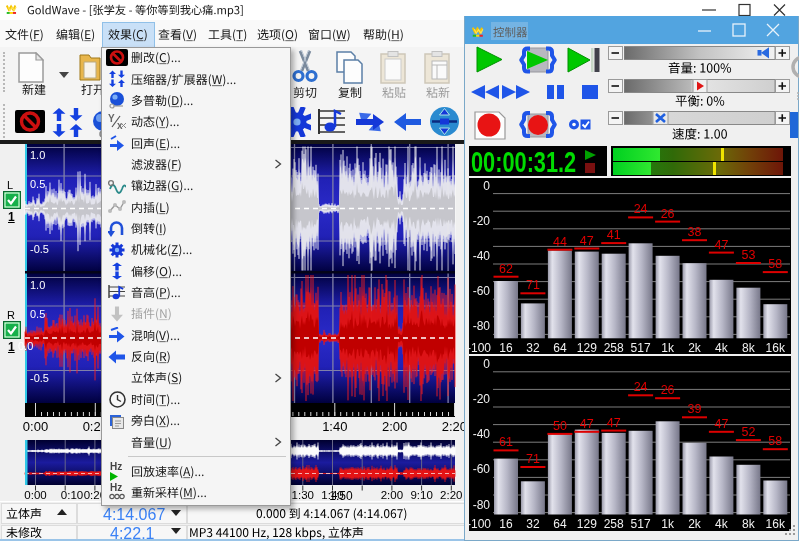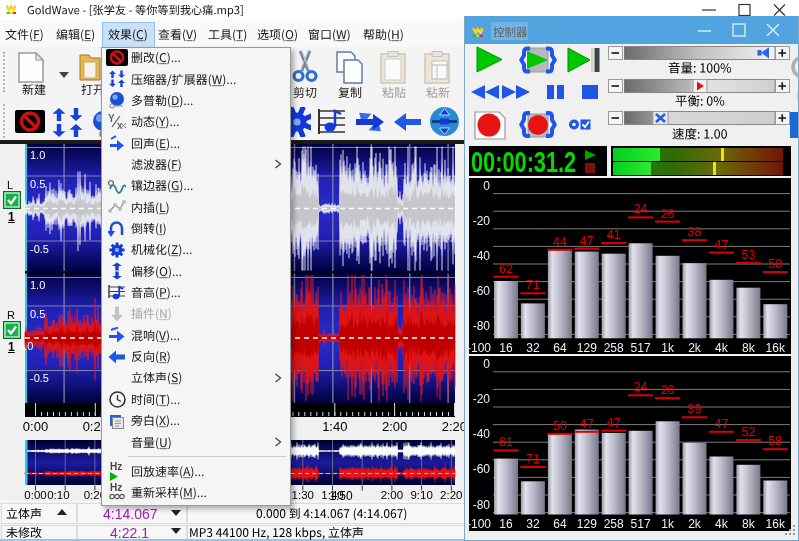--- a/index.html
+++ b/index.html
@@ -1,18 +1,18 @@
 <!DOCTYPE html>
 <html><head><meta charset="utf-8"><style>
 html,body{margin:0;padding:0;}
 body{width:799px;height:541px;position:relative;overflow:hidden;background:#ffffff;
  font-family:"Liberation Sans",sans-serif;}
 .abs{position:absolute;}
 svg{display:block}
-.lab{position:absolute;font-size:14px;color:#a21caf;white-space:nowrap;}
+.lab{position:absolute;font-size:16px;color:#3b82f6;white-space:nowrap;}
 </style></head><body>
 <div class="abs" style="left:0;top:0;width:799px;height:20px;background:#ffffff;"></div>
 <svg class="abs" style="left:6.0px;top:4.0px" width="13" height="11" viewBox="0 0 18 15">
     <path d="M1 2 L4 8 L7 3 L10 8 L13 2" fill="none" stroke="#f4c400" stroke-width="2.6"></path>
     <path d="M3 4 L5.5 9 L8.5 4.5 L11.5 9 L14 4" fill="none" stroke="#ffe14d" stroke-width="1.6"></path>
     <rect x="1" y="11" width="4.3" height="2.6" fill="#22bb22"></rect>
     <rect x="5.3" y="11" width="4.3" height="2.6" fill="#ffd800"></rect>
     <rect x="9.6" y="11" width="4.3" height="2.6" fill="#ee2222"></rect>
   </svg>
 <svg style="position:absolute;left:27.0px;top:3.3px;overflow:visible;" width="217" height="15" fill="#1a1a1a">
@@ -325,21 +325,21 @@
     <path d="M35.5 440 V485 M65.2 440 V485 M94.9 440 V485 M124.6 440 V485 M154.3 440 V485 M184.0 440 V485 M213.7 440 V485 M243.4 440 V485 M273.1 440 V485 M302.8 440 V485 M332.5 440 V485 M362.2 440 V485 M391.9 440 V485 M421.6 440 V485 M451.3 440 V485" stroke="#666688" stroke-width="1"></path>
     <path d="M25 450.2 V451.8 M26 450.2 V451.8 M27 450.3 V451.7 M28 450.3 V451.7 M29 450.3 V451.7 M30 450.4 V451.6 M31 450.2 V451.8 M32 450.0 V452.0 M33 450.1 V451.9 M34 450.3 V451.7 M35 450.0 V452.0 M36 450.3 V451.7 M37 450.2 V451.8 M38 449.5 V452.5 M39 450.0 V452.0 M40 450.3 V451.7 M41 450.3 V451.7 M42 449.6 V452.4 M43 450.0 V452.0 M44 450.4 V451.6 M45 449.5 V452.5 M46 449.3 V452.7 M47 449.2 V452.8 M48 449.6 V452.4 M49 449.5 V452.5 M50 448.7 V453.3 M51 448.9 V453.1 M52 448.6 V453.4 M53 449.4 V452.6 M54 448.6 V453.4 M55 449.2 V452.8 M56 449.1 V452.9 M57 448.9 V453.1 M58 449.3 V452.7 M59 448.5 V453.5 M60 449.3 V452.7 M61 448.9 V453.1 M62 449.1 V452.9 M63 449.2 V452.8 M64 449.2 V452.8 M65 449.4 V452.6 M66 448.8 V453.2 M67 448.6 V453.4 M68 448.6 V453.4 M69 449.5 V452.5 M70 449.6 V452.4 M71 448.6 V453.4 M72 448.2 V453.8 M73 448.4 V453.6 M74 449.0 V453.0 M75 448.8 V453.2 M76 448.4 V453.6 M77 448.2 V453.8 M78 448.9 V453.1 M79 448.7 V453.3 M80 448.6 V453.4 M81 449.4 V452.6 M82 449.0 V453.0 M83 448.8 V453.2 M84 449.0 V453.0 M85 449.0 V453.0 M86 449.2 V452.8 M87 449.0 V453.0 M88 448.2 V453.8 M89 446.5 V455.5 M90 449.1 V452.9 M91 449.1 V452.9 M92 449.3 V452.7 M93 448.8 V453.2 M94 448.8 V453.2 M95 449.2 V452.8 M96 449.2 V452.8 M97 449.1 V452.9 M98 448.7 V453.3 M99 448.2 V453.8 M100 449.4 V452.6 M101 448.6 V453.4 M102 449.1 V452.9 M103 449.6 V452.4 M104 447.8 V454.2 M105 448.9 V453.1 M106 449.4 V452.6 M107 449.1 V452.9 M108 449.0 V453.0 M109 449.4 V452.6 M110 448.9 V453.1 M111 449.1 V452.9 M112 449.7 V452.3 M113 448.7 V453.3 M114 449.7 V452.3 M115 449.5 V452.5 M116 449.5 V452.5 M117 449.1 V452.9 M118 449.3 V452.7 M119 449.2 V452.8 M120 449.6 V452.4 M121 449.2 V452.8 M122 449.4 V452.6 M123 448.8 V453.2 M124 448.7 V453.3 M125 448.8 V453.2 M126 446.8 V455.2 M127 448.0 V454.0 M128 447.5 V454.5 M129 447.5 V454.5 M130 448.1 V453.9 M131 448.4 V453.6 M132 446.9 V455.1 M133 447.1 V454.9 M134 447.5 V454.5 M135 448.4 V453.6 M136 448.2 V453.8 M137 444.2 V457.8 M138 447.9 V454.1 M139 448.2 V453.8 M140 447.2 V454.8 M141 447.8 V454.2 M142 447.5 V454.5 M143 448.1 V453.9 M144 447.9 V454.1 M145 447.3 V454.7 M146 448.0 V454.0 M147 447.4 V454.6 M148 447.7 V454.3 M149 446.8 V455.2 M150 448.2 V453.8 M151 444.5 V457.5 M152 447.9 V454.1 M153 446.0 V456.0 M154 446.7 V455.3 M155 448.1 V453.9 M156 448.0 V454.0 M157 447.1 V454.9 M158 448.5 V453.5 M159 446.9 V455.1 M160 448.0 V454.0 M161 447.3 V454.7 M162 447.4 V454.6 M163 445.8 V456.2 M164 447.9 V454.1 M165 446.0 V456.0 M166 446.3 V455.7 M167 445.6 V456.4 M168 445.7 V456.3 M169 446.4 V455.6 M170 447.5 V454.5 M171 445.7 V456.3 M172 447.0 V455.0 M173 446.5 V455.5 M174 445.8 V456.2 M175 446.9 V455.1 M176 445.6 V456.4 M177 446.4 V455.6 M178 446.7 V455.3 M179 447.9 V454.1 M180 445.9 V456.1 M181 447.3 V454.7 M182 443.4 V458.6 M183 447.9 V454.1 M184 447.9 V454.1 M185 446.9 V455.1 M186 447.6 V454.4 M187 446.6 V455.4 M188 447.1 V454.9 M189 444.5 V457.5 M190 446.9 V455.1 M191 446.8 V455.2 M192 445.8 V456.2 M193 446.4 V455.6 M194 446.1 V455.9 M195 447.1 V454.9 M196 446.6 V455.4 M197 446.6 V455.4 M198 446.4 V455.6 M199 446.9 V455.1 M200 446.9 V455.1 M201 448.5 V453.5 M202 449.0 V453.0 M203 449.2 V452.8 M204 448.9 V453.1 M205 448.5 V453.5 M206 448.1 V453.9 M207 449.1 V452.9 M208 448.9 V453.1 M209 448.3 V453.7 M210 448.7 V453.3 M211 448.5 V453.5 M212 447.9 V454.1 M213 448.9 V453.1 M214 448.1 V453.9 M215 446.3 V455.7 M216 449.0 V453.0 M217 448.2 V453.8 M218 447.7 V454.3 M219 448.1 V453.9 M220 448.3 V453.7 M221 448.9 V453.1 M222 447.2 V454.8 M223 447.2 V454.8 M224 445.4 V456.6 M225 447.6 V454.4 M226 446.6 V455.4 M227 442.5 V459.5 M228 447.4 V454.6 M229 445.3 V456.7 M230 446.1 V455.9 M231 446.2 V455.8 M232 445.3 V456.7 M233 446.2 V455.8 M234 447.8 V454.2 M235 447.7 V454.3 M236 446.1 V455.9 M237 445.6 V456.4 M238 446.5 V455.5 M239 445.8 V456.2 M240 447.5 V454.5 M241 445.7 V456.3 M242 447.5 V454.5 M243 446.8 V455.2 M244 445.8 V456.2 M245 447.8 V454.2 M246 446.1 V455.9 M247 446.2 V455.8 M248 445.2 V456.8 M249 446.1 V455.9 M250 446.2 V455.8 M251 443.0 V459.0 M252 443.0 V459.0 M253 445.7 V456.3 M254 447.6 V454.4 M255 445.8 V456.2 M256 445.7 V456.3 M257 446.7 V455.3 M258 447.3 V454.7 M259 446.9 V455.1 M260 447.3 V454.7 M261 446.3 V455.7 M262 446.1 V455.9 M263 446.2 V455.8 M264 447.7 V454.3 M265 445.4 V456.6 M266 447.6 V454.4 M267 446.4 V455.6 M268 446.9 V455.1 M269 446.5 V455.5 M270 447.0 V455.0 M271 446.1 V455.9 M272 443.3 V458.7 M273 447.7 V454.3 M274 446.4 V455.6 M275 447.0 V455.0 M276 446.6 V455.4 M277 446.2 V455.8 M278 447.2 V454.8 M279 447.4 V454.6 M280 446.0 V456.0 M281 445.7 V456.3 M282 445.8 V456.2 M283 446.2 V455.8 M284 447.7 V454.3 M285 447.1 V454.9 M286 444.9 V457.1 M287 447.6 V454.4 M288 445.9 V456.1 M289 446.3 V455.7 M290 446.2 V455.8 M291 443.8 V458.2 M292 447.9 V454.1 M293 447.0 V455.0 M294 445.6 V456.4 M295 446.3 V455.7 M296 446.6 V455.4 M297 442.5 V459.5 M298 447.0 V455.0 M299 444.4 V457.6 M300 447.2 V454.8 M301 445.0 V457.0 M302 444.6 V457.4 M303 447.3 V454.7 M304 444.5 V457.5 M305 445.1 V456.9 M306 446.3 V455.7 M307 446.8 V455.2 M308 445.9 V456.1 M309 444.0 V458.0 M310 445.4 V456.6 M311 446.9 V455.1 M312 445.0 V457.0 M313 445.0 V457.0 M314 444.4 V457.6 M315 443.8 V458.2 M316 446.9 V455.1 M317 446.6 V455.4 M318 442.5 V459.5 M319 450.4 V451.6 M320 450.6 V451.4 M321 450.4 V451.6 M322 450.5 V451.5 M323 450.6 V451.4 M324 450.2 V451.8 M325 450.4 V451.6 M326 450.6 V451.4 M327 450.6 V451.4 M328 450.6 V451.4 M329 450.4 V451.6 M330 450.6 V451.4 M331 450.4 V451.6 M332 450.6 V451.4 M333 450.6 V451.4 M334 450.6 V451.4 M335 450.3 V451.7 M336 450.5 V451.5 M337 450.4 V451.6 M338 450.4 V451.6 M339 450.4 V451.6 M340 447.4 V454.6 M341 447.4 V454.6 M342 446.5 V455.5 M343 444.3 V457.7 M344 445.3 V456.7 M345 445.9 V456.1 M346 445.8 V456.2 M347 447.0 V455.0 M348 445.6 V456.4 M349 447.2 V454.8 M350 445.9 V456.1 M351 444.9 V457.1 M352 446.2 V455.8 M353 445.3 V456.7 M354 445.4 V456.6 M355 446.4 V455.6 M356 446.1 V455.9 M357 446.4 V455.6 M358 444.9 V457.1 M359 445.8 V456.2 M360 444.0 V458.0 M361 442.9 V459.1 M362 445.0 V457.0 M363 446.7 V455.3 M364 446.3 V455.7 M365 445.4 V456.6 M366 445.5 V456.5 M367 446.1 V455.9 M368 446.1 V455.9 M369 446.2 V455.8 M370 444.9 V457.1 M371 447.1 V454.9 M372 442.5 V459.5 M373 445.7 V456.3 M374 445.2 V456.8 M375 446.6 V455.4 M376 446.6 V455.4 M377 444.6 V457.4 M378 443.5 V458.5 M379 446.0 V456.0 M380 446.7 V455.3 M381 444.9 V457.1 M382 446.9 V455.1 M383 443.5 V458.5 M384 446.0 V456.0 M385 446.1 V455.9 M386 445.6 V456.4 M387 442.5 V459.5 M388 446.7 V455.3 M389 445.9 V456.1 M390 447.0 V455.0 M391 446.7 V455.3 M392 444.5 V457.5 M393 446.6 V455.4 M394 445.4 V456.6 M395 445.4 V456.6 M396 445.8 V456.2 M397 442.5 V459.5 M398 449.7 V452.3 M399 449.7 V452.3 M400 449.5 V452.5 M401 449.5 V452.5 M402 450.1 V451.9 M403 449.4 V452.6 M404 443.0 V459.0 M405 446.1 V455.9 M406 442.5 V459.5 M407 446.1 V455.9 M408 442.5 V459.5 M409 442.5 V459.5 M410 445.5 V456.5 M411 445.9 V456.1 M412 446.3 V455.7 M413 447.0 V455.0 M414 446.1 V455.9 M415 446.3 V455.7 M416 446.5 V455.5 M417 447.1 V454.9 M418 445.1 V456.9 M419 445.0 V457.0 M420 444.9 V457.1 M421 442.5 V459.5 M422 445.7 V456.3 M423 445.5 V456.5 M424 445.6 V456.4 M425 446.2 V455.8 M426 446.3 V455.7 M427 446.3 V455.7 M428 447.4 V454.6 M429 445.3 V456.7 M430 446.9 V455.1 M431 442.5 V459.5 M432 446.7 V455.3 M433 445.7 V456.3 M434 446.7 V455.3 M435 447.3 V454.7 M436 446.2 V455.8 M437 445.4 V456.6 M438 445.9 V456.1 M439 445.0 V457.0 M440 445.6 V456.4 M441 443.2 V458.8 M442 447.3 V454.7 M443 446.2 V455.8 M444 446.0 V456.0 M445 446.9 V455.1 M446 445.8 V456.2 M447 445.1 V456.9 M448 446.3 V455.7 M449 444.1 V457.9 M450 447.5 V454.5 M451 447.5 V454.5 M452 446.3 V455.7 M453 444.8 V457.2 M454 445.3 V456.7 M455 446.4 V455.6" stroke="#ffffff" stroke-width="1" fill="none" opacity="0.8"></path>
     <polygon points="25 450.4 26 450.4 27 450.5 28 450.5 29 450.5 30 450.5 31 450.4 32 450.3 33 450.3 34 450.5 35 450.3 36 450.5 37 450.4 38 449.9 39 450.2 40 450.5 41 450.5 42 450.0 43 450.3 44 450.5 45 449.9 46 449.7 47 449.6 48 449.9 49 449.9 50 449.3 51 449.5 52 449.2 53 449.8 54 449.2 55 449.6 56 449.5 57 449.4 58 449.7 59 449.1 60 449.7 61 449.4 62 449.6 63 449.7 64 449.6 65 449.8 66 449.3 67 449.2 68 449.2 69 449.9 70 449.9 71 449.2 72 448.9 73 449.1 74 449.5 75 449.4 76 449.1 77 448.9 78 449.4 79 449.3 80 449.2 81 449.8 82 449.5 83 449.4 84 449.5 85 449.5 86 449.6 87 449.5 88 448.9 89 447.6 90 449.6 91 449.6 92 449.8 93 449.4 94 449.3 95 449.7 96 449.6 97 449.6 98 449.3 99 448.9 100 449.8 101 449.2 102 449.6 103 449.9 104 448.6 105 449.4 106 449.8 107 449.6 108 449.5 109 449.8 110 449.4 111 449.6 112 450.0 113 449.2 114 450.0 115 449.9 116 449.9 117 449.5 118 449.7 119 449.6 120 450.0 121 449.7 122 449.8 123 449.3 124 449.3 125 449.3 126 447.9 127 448.7 128 448.4 129 448.4 130 448.9 131 449.1 132 447.9 133 448.0 134 448.4 135 449.1 136 448.9 137 445.9 138 448.7 139 448.9 140 448.2 141 448.6 142 448.4 143 448.8 144 448.7 145 448.3 146 448.7 147 448.3 148 448.5 149 447.8 150 448.9 151 446.1 152 448.7 153 447.2 154 447.8 155 448.8 156 448.8 157 448.1 158 449.1 159 447.9 160 448.8 161 448.2 162 448.3 163 447.1 164 448.7 165 447.2 166 447.5 167 447.0 168 447.1 169 447.6 170 448.4 171 447.0 172 448.0 173 447.7 174 447.1 175 448.0 176 447.0 177 447.5 178 447.8 179 448.7 180 447.2 181 448.2 182 445.3 183 448.6 184 448.7 185 447.9 186 448.4 187 447.7 188 448.0 189 446.1 190 447.9 191 447.9 192 447.1 193 447.6 194 447.3 195 448.1 196 447.7 197 447.7 198 447.5 199 448.0 200 447.9 201 449.1 202 449.5 203 449.7 204 449.4 205 449.1 206 448.9 207 449.6 208 449.4 209 449.0 210 449.2 211 449.1 212 448.7 213 449.4 214 448.8 215 447.5 216 449.5 217 448.9 218 448.5 219 448.9 220 449.0 221 449.4 222 448.2 223 448.2 224 446.8 225 448.5 226 447.7 227 444.6 228 448.3 229 446.7 230 447.3 231 447.4 232 446.7 233 447.4 234 448.6 235 448.5 236 447.3 237 447.0 238 447.6 239 447.1 240 448.4 241 447.1 242 448.4 243 447.8 244 447.1 245 448.6 246 447.3 247 447.4 248 446.7 249 447.3 250 447.4 251 445.0 252 445.0 253 447.0 254 448.4 255 447.1 256 447.0 257 447.7 258 448.2 259 447.9 260 448.2 261 447.5 262 447.3 263 447.4 264 448.5 265 446.8 266 448.4 267 447.5 268 447.9 269 447.6 270 448.0 271 447.3 272 445.2 273 448.5 274 447.6 275 448.0 276 447.7 277 447.4 278 448.2 279 448.3 280 447.3 281 447.0 282 447.1 283 447.4 284 448.5 285 448.1 286 446.4 287 448.5 288 447.1 289 447.4 290 447.4 291 445.6 292 448.7 293 448.0 294 446.9 295 447.5 296 447.7 297 444.6 298 448.0 299 446.0 300 448.2 301 446.5 302 446.2 303 448.3 304 446.1 305 446.6 306 447.5 307 447.8 308 447.2 309 445.8 310 446.8 311 447.9 312 446.5 313 446.5 314 446.1 315 445.6 316 447.9 317 447.7 318 444.6 319 450.6 320 450.7 321 450.5 322 450.6 323 450.7 324 450.4 325 450.5 326 450.7 327 450.7 328 450.7 329 450.5 330 450.7 331 450.5 332 450.7 333 450.7 334 450.7 335 450.4 336 450.6 337 450.6 338 450.6 339 450.5 340 448.3 341 448.3 342 447.6 343 446.0 344 446.7 345 447.2 346 447.1 347 448.0 348 446.9 349 448.2 350 447.2 351 446.4 352 447.4 353 446.7 354 446.8 355 447.5 356 447.3 357 447.6 358 446.4 359 447.1 360 445.8 361 444.9 362 446.5 363 447.8 364 447.5 365 446.8 366 446.9 367 447.3 368 447.3 369 447.4 370 446.4 371 448.0 372 444.6 373 447.0 374 446.7 375 447.7 376 447.7 377 446.2 378 445.4 379 447.2 380 447.8 381 446.4 382 447.9 383 445.4 384 447.2 385 447.3 386 447.0 387 444.6 388 447.8 389 447.1 390 448.0 391 447.8 392 446.1 393 447.7 394 446.8 395 446.8 396 447.1 397 444.6 398 450.0 399 450.0 400 449.9 401 449.9 402 450.3 403 449.8 404 445.0 405 447.4 406 444.6 407 447.3 408 444.6 409 444.6 410 446.9 411 447.1 412 447.5 413 448.0 414 447.3 415 447.5 416 447.7 417 448.0 418 446.5 419 446.5 420 446.4 421 444.6 422 447.0 423 446.9 424 447.0 425 447.4 426 447.5 427 447.4 428 448.3 429 446.8 430 447.9 431 444.6 432 447.8 433 447.1 434 447.8 435 448.3 436 447.4 437 446.8 438 447.2 439 446.5 440 446.9 441 445.1 442 448.2 443 447.4 444 447.3 445 447.9 446 447.1 447 446.6 448 447.5 449 445.8 450 448.4 451 448.4 452 447.5 453 446.4 454 446.7 455 447.5 455 454.5 454 455.3 453 455.6 452 454.5 451 453.6 450 453.6 449 456.2 448 454.5 447 455.4 446 454.9 445 454.1 444 454.7 443 454.6 442 453.8 441 456.9 440 455.1 439 455.5 438 454.8 437 455.2 436 454.6 435 453.7 434 454.2 433 454.9 432 454.2 431 457.4 430 454.1 429 455.2 428 453.7 427 454.6 426 454.5 425 454.6 424 455.0 423 455.1 422 455.0 421 457.4 420 455.6 419 455.5 418 455.5 417 454.0 416 454.3 415 454.5 414 454.7 413 454.0 412 454.5 411 454.9 410 455.1 409 457.4 408 457.4 407 454.7 406 457.4 405 454.6 404 457.0 403 452.2 402 451.7 401 452.1 400 452.1 399 452.0 398 452.0 397 457.4 396 454.9 395 455.2 394 455.2 393 454.3 392 455.9 391 454.2 390 454.0 389 454.9 388 454.2 387 457.4 386 455.0 385 454.7 384 454.8 383 456.6 382 454.1 381 455.6 380 454.2 379 454.8 378 456.6 377 455.8 376 454.3 375 454.3 374 455.3 373 455.0 372 457.4 371 454.0 370 455.6 369 454.6 368 454.7 367 454.7 366 455.1 365 455.2 364 454.5 363 454.2 362 455.5 361 457.1 360 456.2 359 454.9 358 455.6 357 454.4 356 454.7 355 454.5 354 455.2 353 455.3 352 454.6 351 455.6 350 454.8 349 453.8 348 455.1 347 454.0 346 454.9 345 454.8 344 455.3 343 456.0 342 454.4 341 453.7 340 453.7 339 451.5 338 451.4 337 451.4 336 451.4 335 451.6 334 451.3 333 451.3 332 451.3 331 451.5 330 451.3 329 451.5 328 451.3 327 451.3 326 451.3 325 451.5 324 451.6 323 451.3 322 451.4 321 451.5 320 451.3 319 451.4 318 457.4 317 454.3 316 454.1 315 456.4 314 455.9 313 455.5 312 455.5 311 454.1 310 455.2 309 456.2 308 454.8 307 454.2 306 454.5 305 455.4 304 455.9 303 453.7 302 455.8 301 455.5 300 453.8 299 456.0 298 454.0 297 457.4 296 454.3 295 454.5 294 455.1 293 454.0 292 453.3 291 456.4 290 454.6 289 454.6 288 454.9 287 453.5 286 455.6 285 453.9 284 453.5 283 454.6 282 454.9 281 455.0 280 454.7 279 453.7 278 453.8 277 454.6 276 454.3 275 454.0 274 454.4 273 453.5 272 456.8 271 454.7 270 454.0 269 454.4 268 454.1 267 454.5 266 453.6 265 455.2 264 453.5 263 454.6 262 454.7 261 454.5 260 453.8 259 454.1 258 453.8 257 454.3 256 455.0 255 454.9 254 453.6 253 455.0 252 457.0 251 457.0 250 454.6 249 454.7 248 455.3 247 454.6 246 454.7 245 453.4 244 454.9 243 454.2 242 453.6 241 454.9 240 453.6 239 454.9 238 454.4 237 455.0 236 454.7 235 453.5 234 453.4 233 454.6 232 455.3 231 454.6 230 454.7 229 455.3 228 453.7 227 457.4 226 454.3 225 453.5 224 455.2 223 453.8 222 453.8 221 452.6 220 453.0 219 453.1 218 453.5 217 453.1 216 452.5 215 454.5 214 453.2 213 452.6 212 453.3 211 452.9 210 452.8 209 453.0 208 452.6 207 452.4 206 453.1 205 452.9 204 452.6 203 452.3 202 452.5 201 452.9 200 454.1 199 454.0 198 454.5 197 454.3 196 454.3 195 453.9 194 454.7 193 454.4 192 454.9 191 454.1 190 454.1 189 455.9 188 454.0 187 454.3 186 453.6 185 454.1 184 453.3 183 453.4 182 456.7 181 453.8 180 454.8 179 453.3 178 454.2 177 454.5 176 455.0 175 454.0 174 454.9 173 454.3 172 454.0 171 455.0 170 453.6 169 454.4 168 454.9 167 455.0 166 454.5 165 454.8 164 453.3 163 454.9 162 453.7 161 453.8 160 453.2 159 454.1 158 452.9 157 453.9 156 453.2 155 453.2 154 454.2 153 454.8 152 453.3 151 455.9 150 453.1 149 454.2 148 453.5 147 453.7 146 453.3 145 453.7 144 453.3 143 453.2 142 453.6 141 453.4 140 453.8 139 453.1 138 453.3 137 456.1 136 453.1 135 452.9 134 453.6 133 454.0 132 454.1 131 452.9 130 453.1 129 453.6 128 453.6 127 453.3 126 454.1 125 452.7 124 452.7 123 452.7 122 452.2 121 452.3 120 452.0 119 452.4 118 452.3 117 452.5 116 452.1 115 452.1 114 452.0 113 452.8 112 452.0 111 452.4 110 452.6 109 452.2 108 452.5 107 452.4 106 452.2 105 452.6 104 453.4 103 452.1 102 452.4 101 452.8 100 452.2 99 453.1 98 452.7 97 452.4 96 452.4 95 452.3 94 452.7 93 452.6 92 452.2 91 452.4 90 452.4 89 454.4 88 453.1 87 452.5 86 452.4 85 452.5 84 452.5 83 452.6 82 452.5 81 452.2 80 452.8 79 452.7 78 452.6 77 453.1 76 452.9 75 452.6 74 452.5 73 452.9 72 453.1 71 452.8 70 452.1 69 452.1 68 452.8 67 452.8 66 452.7 65 452.2 64 452.4 63 452.3 62 452.4 61 452.6 60 452.3 59 452.9 58 452.3 57 452.6 56 452.5 55 452.4 54 452.8 53 452.2 52 452.8 51 452.5 50 452.7 49 452.1 48 452.1 47 452.4 46 452.3 45 452.1 44 451.5 43 451.7 42 452.0 41 451.5 40 451.5 39 451.8 38 452.1 37 451.6 36 451.5 35 451.7 34 451.5 33 451.7 32 451.7 31 451.6 30 451.5 29 451.5 28 451.5 27 451.5 26 451.6 25 451.6" fill="#ffffff" opacity="0.95"></polygon>
     <path d="M25 472.5 V474.5 M26 472.7 V474.3 M27 472.4 V474.6 M28 472.7 V474.3 M29 472.5 V474.5 M30 472.5 V474.5 M31 472.1 V474.9 M32 472.8 V474.2 M33 472.4 V474.6 M34 472.7 V474.3 M35 472.5 V474.5 M36 472.5 V474.5 M37 472.6 V474.4 M38 472.7 V474.3 M39 472.6 V474.4 M40 472.6 V474.4 M41 472.8 V474.2 M42 472.8 V474.2 M43 472.7 V474.3 M44 472.9 V474.1 M45 472.1 V474.9 M46 471.0 V476.0 M47 471.3 V475.7 M48 472.0 V475.0 M49 471.0 V476.0 M50 471.0 V476.0 M51 471.8 V475.2 M52 471.4 V475.6 M53 471.5 V475.5 M54 471.8 V475.2 M55 472.0 V475.0 M56 472.1 V474.9 M57 471.6 V475.4 M58 471.4 V475.6 M59 471.6 V475.4 M60 471.3 V475.7 M61 471.7 V475.3 M62 471.6 V475.4 M63 471.6 V475.4 M64 471.5 V475.5 M65 471.7 V475.3 M66 471.6 V475.4 M67 471.3 V475.7 M68 471.8 V475.2 M69 471.0 V476.0 M70 471.1 V475.9 M71 470.8 V476.2 M72 471.0 V476.0 M73 471.1 V475.9 M74 470.8 V476.2 M75 471.1 V475.9 M76 470.7 V476.3 M77 471.2 V475.8 M78 471.9 V475.1 M79 471.3 V475.7 M80 471.1 V475.9 M81 471.3 V475.7 M82 471.0 V476.0 M83 471.3 V475.7 M84 471.3 V475.7 M85 471.5 V475.5 M86 471.1 V475.9 M87 471.9 V475.1 M88 471.5 V475.5 M89 471.9 V475.1 M90 471.2 V475.8 M91 470.8 V476.2 M92 471.0 V476.0 M93 471.0 V476.0 M94 471.3 V475.7 M95 471.7 V475.3 M96 471.2 V475.8 M97 471.6 V475.4 M98 470.9 V476.1 M99 471.1 V475.9 M100 470.8 V476.2 M101 471.5 V475.5 M102 471.8 V475.2 M103 471.7 V475.3 M104 471.4 V475.6 M105 471.5 V475.5 M106 472.1 V474.9 M107 471.0 V476.0 M108 471.5 V475.5 M109 471.8 V475.2 M110 471.8 V475.2 M111 471.8 V475.2 M112 472.0 V475.0 M113 471.5 V475.5 M114 472.1 V474.9 M115 471.6 V475.4 M116 471.9 V475.1 M117 471.4 V475.6 M118 471.9 V475.1 M119 471.7 V475.3 M120 471.9 V475.1 M121 472.1 V474.9 M122 471.5 V475.5 M123 471.5 V475.5 M124 471.9 V475.1 M125 471.3 V475.7 M126 470.2 V476.8 M127 467.7 V479.3 M128 470.6 V476.4 M129 469.4 V477.6 M130 469.1 V477.9 M131 469.7 V477.3 M132 470.7 V476.3 M133 469.5 V477.5 M134 467.5 V479.5 M135 470.9 V476.1 M136 469.6 V477.4 M137 470.1 V476.9 M138 470.3 V476.7 M139 470.7 V476.3 M140 469.2 V477.8 M141 470.2 V476.8 M142 469.8 V477.2 M143 470.0 V477.0 M144 470.5 V476.5 M145 469.2 V477.8 M146 470.8 V476.2 M147 469.7 V477.3 M148 469.3 V477.7 M149 469.2 V477.8 M150 469.9 V477.1 M151 469.2 V477.8 M152 469.2 V477.8 M153 470.8 V476.2 M154 470.0 V477.0 M155 470.7 V476.3 M156 470.1 V476.9 M157 470.3 V476.7 M158 469.9 V477.1 M159 470.3 V476.7 M160 469.6 V477.4 M161 471.0 V476.0 M162 470.0 V477.0 M163 468.8 V478.2 M164 469.3 V477.7 M165 469.4 V477.6 M166 469.6 V477.4 M167 469.9 V477.1 M168 468.0 V479.0 M169 469.7 V477.3 M170 468.5 V478.5 M171 469.8 V477.2 M172 469.2 V477.8 M173 470.3 V476.7 M174 469.6 V477.4 M175 468.9 V478.1 M176 468.0 V479.0 M177 468.7 V478.3 M178 468.5 V478.5 M179 469.7 V477.3 M180 470.2 V476.8 M181 468.1 V478.9 M182 469.2 V477.8 M183 468.5 V478.5 M184 468.3 V478.7 M185 468.4 V478.6 M186 469.0 V478.0 M187 470.3 V476.7 M188 469.9 V477.1 M189 469.6 V477.4 M190 470.1 V476.9 M191 468.5 V478.5 M192 468.9 V478.1 M193 469.4 V477.6 M194 470.2 V476.8 M195 468.2 V478.8 M196 469.4 V477.6 M197 470.4 V476.6 M198 468.4 V478.6 M199 468.8 V478.2 M200 469.4 V477.6 M201 471.7 V475.3 M202 470.7 V476.3 M203 471.6 V475.4 M204 470.5 V476.5 M205 471.7 V475.3 M206 471.0 V476.0 M207 468.8 V478.2 M208 470.4 V476.6 M209 471.6 V475.4 M210 471.2 V475.8 M211 470.4 V476.6 M212 471.0 V476.0 M213 471.1 V475.9 M214 471.3 V475.7 M215 470.6 V476.4 M216 470.6 V476.4 M217 470.5 V476.5 M218 471.5 V475.5 M219 471.5 V475.5 M220 470.8 V476.2 M221 471.7 V475.3 M222 468.1 V478.9 M223 468.9 V478.1 M224 469.9 V477.1 M225 468.7 V478.3 M226 468.3 V478.7 M227 469.7 V477.3 M228 467.9 V479.1 M229 467.7 V479.3 M230 468.7 V478.3 M231 468.9 V478.1 M232 469.0 V478.0 M233 467.9 V479.1 M234 469.9 V477.1 M235 468.7 V478.3 M236 468.7 V478.3 M237 469.9 V477.1 M238 468.7 V478.3 M239 469.7 V477.3 M240 468.4 V478.6 M241 468.6 V478.4 M242 469.9 V477.1 M243 468.0 V479.0 M244 470.2 V476.8 M245 466.1 V480.9 M246 467.7 V479.3 M247 469.6 V477.4 M248 469.0 V478.0 M249 469.1 V477.9 M250 469.1 V477.9 M251 466.4 V480.6 M252 469.8 V477.2 M253 468.8 V478.2 M254 469.8 V477.2 M255 467.9 V479.1 M256 468.9 V478.1 M257 469.0 V478.0 M258 466.9 V480.1 M259 466.1 V480.9 M260 469.2 V477.8 M261 469.0 V478.0 M262 470.1 V476.9 M263 470.2 V476.8 M264 467.5 V479.5 M265 470.1 V476.9 M266 469.7 V477.3 M267 468.7 V478.3 M268 469.5 V477.5 M269 470.2 V476.8 M270 470.0 V477.0 M271 470.4 V476.6 M272 470.1 V476.9 M273 470.5 V476.5 M274 470.5 V476.5 M275 470.1 V476.9 M276 468.9 V478.1 M277 469.8 V477.2 M278 470.4 V476.6 M279 469.7 V477.3 M280 470.4 V476.6 M281 468.2 V478.8 M282 470.0 V477.0 M283 469.3 V477.7 M284 470.4 V476.6 M285 468.6 V478.4 M286 465.4 V481.6 M287 468.9 V478.1 M288 470.3 V476.7 M289 469.6 V477.4 M290 468.4 V478.6 M291 470.4 V476.6 M292 468.0 V479.0 M293 467.1 V479.9 M294 469.3 V477.7 M295 467.7 V479.3 M296 467.1 V479.9 M297 469.3 V477.7 M298 468.1 V478.9 M299 467.7 V479.3 M300 467.1 V479.9 M301 469.1 V477.9 M302 469.3 V477.7 M303 466.0 V481.0 M304 468.4 V478.6 M305 467.6 V479.4 M306 467.0 V480.0 M307 465.0 V482.0 M308 469.3 V477.7 M309 465.0 V482.0 M310 469.7 V477.3 M311 467.1 V479.9 M312 467.6 V479.4 M313 468.4 V478.6 M314 469.7 V477.3 M315 467.4 V479.6 M316 465.0 V482.0 M317 467.0 V480.0 M318 469.5 V477.5 M319 473.0 V474.0 M320 473.1 V473.9 M321 473.1 V473.9 M322 472.9 V474.1 M323 473.1 V473.9 M324 472.9 V474.1 M325 473.1 V473.9 M326 473.0 V474.0 M327 472.9 V474.1 M328 473.0 V474.0 M329 472.9 V474.1 M330 473.0 V474.0 M331 473.0 V474.0 M332 473.1 V473.9 M333 472.9 V474.1 M334 473.1 V473.9 M335 472.6 V474.4 M336 472.9 V474.1 M337 473.0 V474.0 M338 473.1 V473.9 M339 472.6 V474.4 M340 467.6 V479.4 M341 467.4 V479.6 M342 468.4 V478.6 M343 468.8 V478.2 M344 469.7 V477.3 M345 467.9 V479.1 M346 468.7 V478.3 M347 467.7 V479.3 M348 468.8 V478.2 M349 467.6 V479.4 M350 468.3 V478.7 M351 467.2 V479.8 M352 467.2 V479.8 M353 467.2 V479.8 M354 467.9 V479.1 M355 468.4 V478.6 M356 467.5 V479.5 M357 468.6 V478.4 M358 467.2 V479.8 M359 468.0 V479.0 M360 468.5 V478.5 M361 467.0 V480.0 M362 469.4 V477.6 M363 469.4 V477.6 M364 466.4 V480.6 M365 467.9 V479.1 M366 469.8 V477.2 M367 467.5 V479.5 M368 467.4 V479.6 M369 467.1 V479.9 M370 469.4 V477.6 M371 469.7 V477.3 M372 465.8 V481.2 M373 469.2 V477.8 M374 467.2 V479.8 M375 468.3 V478.7 M376 468.2 V478.8 M377 467.3 V479.7 M378 469.4 V477.6 M379 468.5 V478.5 M380 468.3 V478.7 M381 465.6 V481.4 M382 468.5 V478.5 M383 469.3 V477.7 M384 467.7 V479.3 M385 469.7 V477.3 M386 469.9 V477.1 M387 467.6 V479.4 M388 468.9 V478.1 M389 468.6 V478.4 M390 467.5 V479.5 M391 465.9 V481.1 M392 467.5 V479.5 M393 469.1 V477.9 M394 469.7 V477.3 M395 465.0 V482.0 M396 467.5 V479.5 M397 467.7 V479.3 M398 471.9 V475.1 M399 472.4 V474.6 M400 472.3 V474.7 M401 472.3 V474.7 M402 472.0 V475.0 M403 472.6 V474.4 M404 470.1 V476.9 M405 469.8 V477.2 M406 467.4 V479.6 M407 468.0 V479.0 M408 469.1 V477.9 M409 469.6 V477.4 M410 467.6 V479.4 M411 467.4 V479.6 M412 467.7 V479.3 M413 468.4 V478.6 M414 469.2 V477.8 M415 469.3 V477.7 M416 469.3 V477.7 M417 469.5 V477.5 M418 468.0 V479.0 M419 468.8 V478.2 M420 468.0 V479.0 M421 469.3 V477.7 M422 469.9 V477.1 M423 467.8 V479.2 M424 468.4 V478.6 M425 468.0 V479.0 M426 468.5 V478.5 M427 469.6 V477.4 M428 468.3 V478.7 M429 470.1 V476.9 M430 469.4 V477.6 M431 468.9 V478.1 M432 469.9 V477.1 M433 470.1 V476.9 M434 467.8 V479.2 M435 465.0 V482.0 M436 468.2 V478.8 M437 469.0 V478.0 M438 468.2 V478.8 M439 470.0 V477.0 M440 470.0 V477.0 M441 469.3 V477.7 M442 467.5 V479.5 M443 467.9 V479.1 M444 467.5 V479.5 M445 465.0 V482.0 M446 467.4 V479.6 M447 469.5 V477.5 M448 468.9 V478.1 M449 469.6 V477.4 M450 468.2 V478.8 M451 469.4 V477.6 M452 467.9 V479.1 M453 468.8 V478.2 M454 465.3 V481.7 M455 470.3 V476.7" stroke="#e81414" stroke-width="1" fill="none" opacity="0.8"></path>
     <polygon points="25 472.7 26 472.9 27 472.7 28 472.9 29 472.8 30 472.7 31 472.4 32 473.0 33 472.7 34 472.9 35 472.7 36 472.8 37 472.8 38 472.9 39 472.8 40 472.8 41 473.0 42 473.0 43 472.9 44 473.0 45 472.4 46 471.6 47 471.8 48 472.4 49 471.6 50 471.6 51 472.2 52 471.9 53 472.0 54 472.2 55 472.4 56 472.4 57 472.1 58 471.9 59 472.1 60 471.9 61 472.2 62 472.1 63 472.1 64 472.0 65 472.1 66 472.0 67 471.9 68 472.2 69 471.7 70 471.7 71 471.4 72 471.7 73 471.7 74 471.5 75 471.7 76 471.4 77 471.8 78 472.3 79 471.8 80 471.7 81 471.8 82 471.6 83 471.8 84 471.8 85 472.0 86 471.7 87 472.3 88 472.0 89 472.3 90 471.7 91 471.5 92 471.6 93 471.6 94 471.9 95 472.2 96 471.8 97 472.1 98 471.6 99 471.7 100 471.5 101 472.0 102 472.2 103 472.2 104 472.0 105 472.0 106 472.5 107 471.6 108 472.0 109 472.2 110 472.2 111 472.2 112 472.4 113 472.0 114 472.5 115 472.1 116 472.3 117 471.9 118 472.3 119 472.1 120 472.3 121 472.4 122 472.0 123 472.0 124 472.3 125 471.9 126 471.0 127 469.2 128 471.3 129 470.4 130 470.2 131 470.7 132 471.4 133 470.5 134 469.0 135 471.6 136 470.6 137 471.0 138 471.1 139 471.4 140 470.2 141 471.0 142 470.7 143 470.9 144 471.2 145 470.3 146 471.5 147 470.7 148 470.3 149 470.3 150 470.8 151 470.3 152 470.3 153 471.5 154 470.9 155 471.4 156 470.9 157 471.1 158 470.8 159 471.1 160 470.6 161 471.6 162 470.8 163 469.9 164 470.4 165 470.4 166 470.6 167 470.8 168 469.4 169 470.7 170 469.7 171 470.7 172 470.3 173 471.1 174 470.6 175 470.1 176 469.4 177 469.9 178 469.7 179 470.6 180 471.1 181 469.4 182 470.2 183 469.7 184 469.6 185 469.7 186 470.1 187 471.1 188 470.8 189 470.6 190 471.0 191 469.7 192 470.1 193 470.4 194 471.1 195 469.5 196 470.5 197 471.2 198 469.7 199 470.0 200 470.4 201 472.1 202 471.4 203 472.1 204 471.3 205 472.1 206 471.6 207 470.0 208 471.2 209 472.1 210 471.8 211 471.2 212 471.6 213 471.7 214 471.8 215 471.3 216 471.3 217 471.2 218 472.0 219 472.0 220 471.5 221 472.2 222 469.5 223 470.0 224 470.8 225 469.9 226 469.6 227 470.6 228 469.3 229 469.2 230 469.9 231 470.1 232 470.1 233 469.3 234 470.8 235 469.9 236 469.9 237 470.8 238 469.9 239 470.7 240 469.6 241 469.8 242 470.8 243 469.4 244 471.0 245 468.0 246 469.2 247 470.5 248 470.1 249 470.2 250 470.2 251 468.2 252 470.7 253 470.0 254 470.8 255 469.3 256 470.0 257 470.2 258 468.5 259 467.9 260 470.3 261 470.1 262 470.9 263 471.0 264 469.0 265 471.0 266 470.7 267 469.9 268 470.5 269 471.0 270 470.9 271 471.2 272 470.9 273 471.2 274 471.2 275 471.0 276 470.1 277 470.7 278 471.1 279 470.7 280 471.1 281 469.6 282 470.9 283 470.3 284 471.2 285 469.8 286 467.4 287 470.0 288 471.1 289 470.6 290 469.7 291 471.2 292 469.4 293 468.7 294 470.3 295 469.1 296 468.7 297 470.3 298 469.5 299 469.2 300 468.7 301 470.2 302 470.3 303 467.9 304 469.7 305 469.0 306 468.6 307 467.1 308 470.4 309 467.1 310 470.7 311 468.7 312 469.1 313 469.7 314 470.6 315 468.9 316 467.1 317 468.6 318 470.5 319 473.1 320 473.2 321 473.2 322 473.1 323 473.2 324 473.1 325 473.2 326 473.1 327 473.1 328 473.2 329 473.0 330 473.1 331 473.1 332 473.2 333 473.1 334 473.2 335 472.8 336 473.0 337 473.1 338 473.2 339 472.8 340 469.1 341 468.9 342 469.7 343 470.0 344 470.6 345 469.3 346 469.9 347 469.2 348 470.0 349 469.1 350 469.6 351 468.8 352 468.8 353 468.8 354 469.3 355 469.7 356 469.0 357 469.8 358 468.7 359 469.4 360 469.7 361 468.6 362 470.4 363 470.5 364 468.2 365 469.3 366 470.7 367 469.0 368 468.9 369 468.7 370 470.4 371 470.6 372 467.7 373 470.3 374 468.8 375 469.6 376 469.5 377 468.8 378 470.5 379 469.8 380 469.6 381 467.6 382 469.8 383 470.3 384 469.2 385 470.6 386 470.8 387 469.1 388 470.1 389 469.8 390 469.0 391 467.8 392 469.0 393 470.2 394 470.7 395 467.1 396 469.0 397 469.1 398 472.3 399 472.7 400 472.6 401 472.6 402 472.4 403 472.8 404 470.9 405 470.7 406 468.9 407 469.4 408 470.2 409 470.6 410 469.1 411 468.9 412 469.1 413 469.7 414 470.3 415 470.4 416 470.4 417 470.5 418 469.4 419 470.0 420 469.4 421 470.3 422 470.8 423 469.2 424 469.7 425 469.3 426 469.7 427 470.6 428 469.6 429 470.9 430 470.4 431 470.0 432 470.8 433 470.9 434 469.2 435 467.1 436 469.6 437 470.1 438 469.5 439 470.8 440 470.9 441 470.4 442 469.0 443 469.3 444 469.0 445 467.1 446 468.9 447 470.5 448 470.0 449 470.6 450 469.5 451 470.5 452 469.3 453 469.9 454 467.4 455 471.1 455 475.9 454 479.6 453 477.1 452 477.7 451 476.5 450 477.5 449 476.4 448 477.0 447 476.5 446 478.1 445 479.9 444 478.0 443 477.7 442 478.0 441 476.6 440 476.1 439 476.2 438 477.5 437 476.9 436 477.4 435 479.9 434 477.8 433 476.1 432 476.2 431 477.0 430 476.6 429 476.1 428 477.4 427 476.4 426 477.3 425 477.7 424 477.3 423 477.8 422 476.2 421 476.7 420 477.6 419 477.0 418 477.6 417 476.5 416 476.6 415 476.6 414 476.7 413 477.3 412 477.9 411 478.1 410 477.9 409 476.4 408 476.8 407 477.6 406 478.1 405 476.3 404 476.1 403 474.2 402 474.6 401 474.4 400 474.4 399 474.3 398 474.7 397 477.9 396 478.0 395 479.9 394 476.3 393 476.8 392 478.0 391 479.2 390 478.0 389 477.2 388 476.9 387 477.9 386 476.2 385 476.4 384 477.8 383 476.7 382 477.2 381 479.4 380 477.4 379 477.2 378 476.5 377 478.2 376 477.5 375 477.4 374 478.2 373 476.7 372 479.3 371 476.4 370 476.6 369 478.3 368 478.1 367 478.0 366 476.3 365 477.7 364 478.8 363 476.5 362 476.6 361 478.4 360 477.3 359 477.6 358 478.3 357 477.2 356 478.0 355 477.3 354 477.7 353 478.2 352 478.2 351 478.2 350 477.4 349 477.9 348 477.0 347 477.8 346 477.1 345 477.7 344 476.4 343 477.0 342 477.3 341 478.1 340 477.9 339 474.2 338 473.8 337 473.9 336 474.0 335 474.2 334 473.8 333 473.9 332 473.8 331 473.9 330 473.9 329 474.0 328 473.8 327 473.9 326 473.9 325 473.8 324 473.9 323 473.8 322 473.9 321 473.8 320 473.8 319 473.9 318 476.5 317 478.4 316 479.9 315 478.1 314 476.4 313 477.3 312 477.9 311 478.3 310 476.3 309 479.9 308 476.6 307 479.9 306 478.4 305 478.0 304 477.3 303 479.1 302 476.7 301 476.8 300 478.3 299 477.8 298 477.5 297 476.7 296 478.3 295 477.9 294 476.7 293 478.3 292 477.6 291 475.8 290 477.3 289 476.4 288 475.9 287 477.0 286 479.6 285 477.2 284 475.8 283 476.7 282 476.1 281 477.4 280 475.9 279 476.3 278 475.9 277 476.3 276 476.9 275 476.0 274 475.8 273 475.8 272 476.1 271 475.8 270 476.1 269 476.0 268 476.5 267 477.1 266 476.3 265 476.0 264 478.0 263 476.0 262 476.1 261 476.9 260 476.7 259 479.1 258 478.5 257 476.8 256 477.0 255 477.7 254 476.2 253 477.0 252 476.3 251 478.8 250 476.8 249 476.8 248 476.9 247 476.5 246 477.8 245 479.0 244 476.0 243 477.6 242 476.2 241 477.2 240 477.4 239 476.3 238 477.1 237 476.2 236 477.1 235 477.1 234 476.2 233 477.7 232 476.9 231 476.9 230 477.1 229 477.8 228 477.7 227 476.4 226 477.4 225 477.1 224 476.2 223 477.0 222 477.5 221 474.8 220 475.5 219 475.0 218 475.0 217 475.8 216 475.7 215 475.7 214 475.2 213 475.3 212 475.4 211 475.8 210 475.2 209 474.9 208 475.8 207 477.0 206 475.4 205 474.9 204 475.7 203 474.9 202 475.6 201 474.9 200 476.6 199 477.0 198 477.3 197 475.8 196 476.5 195 477.5 194 475.9 193 476.6 192 476.9 191 477.3 190 476.0 189 476.4 188 476.2 187 475.9 186 476.9 185 477.3 184 477.4 183 477.3 182 476.8 181 477.6 180 475.9 179 476.4 178 477.3 177 477.1 176 477.6 175 476.9 174 476.4 173 475.9 172 476.7 171 476.3 170 477.3 169 476.3 168 477.6 167 476.2 166 476.4 165 476.6 164 476.6 163 477.1 162 476.2 161 475.4 160 476.4 159 475.9 158 476.2 157 475.9 156 476.1 155 475.6 154 476.1 153 475.5 152 476.7 151 476.7 150 476.2 149 476.7 148 476.7 147 476.3 146 475.5 145 476.7 144 475.8 143 476.1 142 476.3 141 476.0 140 476.8 139 475.6 138 475.9 137 476.0 136 476.4 135 475.4 134 478.0 133 476.5 132 475.6 131 476.3 130 476.8 129 476.6 128 475.7 127 477.8 126 476.0 125 475.1 124 474.7 123 475.0 122 475.0 121 474.6 120 474.7 119 474.9 118 474.7 117 475.1 116 474.7 115 474.9 114 474.5 113 475.0 112 474.6 111 474.8 110 474.8 109 474.8 108 475.0 107 475.4 106 474.5 105 475.0 104 475.0 103 474.8 102 474.8 101 475.0 100 475.5 99 475.3 98 475.4 97 474.9 96 475.2 95 474.8 94 475.1 93 475.4 92 475.4 91 475.5 90 475.3 89 474.7 88 475.0 87 474.7 86 475.3 85 475.0 84 475.2 83 475.2 82 475.4 81 475.2 80 475.3 79 475.2 78 474.7 77 475.2 76 475.6 75 475.3 74 475.5 73 475.3 72 475.3 71 475.6 70 475.3 69 475.3 68 474.8 67 475.1 66 475.0 65 474.9 64 475.0 63 474.9 62 474.9 61 474.8 60 475.1 59 474.9 58 475.1 57 474.9 56 474.6 55 474.6 54 474.8 53 475.0 52 475.1 51 474.8 50 475.4 49 475.4 48 474.6 47 475.2 46 475.4 45 474.6 44 474.0 43 474.1 42 474.0 41 474.0 40 474.2 39 474.2 38 474.1 37 474.2 36 474.2 35 474.3 34 474.1 33 474.3 32 474.0 31 474.6 30 474.3 29 474.2 28 474.1 27 474.3 26 474.1 25 474.3" fill="#e81414" opacity="0.95"></polygon>
     <path d="M25 451 H455 M25 473.5 H455" stroke="#ffffff" stroke-width="0.8" stroke-dasharray="4 3" opacity="0.85"></path>
     <rect x="25" y="440" width="2.5" height="45" fill="#30c8e8"></rect>
     <path d="M35.5 485.5 v5 M65.2 485.5 v5 M94.9 485.5 v5 M124.6 485.5 v5 M154.3 485.5 v5 M184.0 485.5 v5 M213.7 485.5 v5 M243.4 485.5 v5 M273.1 485.5 v5 M302.8 485.5 v5 M332.5 485.5 v5 M362.2 485.5 v5 M391.9 485.5 v5 M421.6 485.5 v5 M451.3 485.5 v5" stroke="#333" stroke-width="1"></path>
   </svg>
 <div class="abs" style="left:35.5px;top:489px;width:36px;text-align:center;margin-left:-18px;font-size:11.5px;color:#000">0:00</div>
-<div class="abs" style="left:65.2px;top:489px;width:36px;text-align:left;margin-left:-18px;font-size:11.5px;color:#000">0:10</div>
+<div class="abs" style="left:65.2px;top:489px;width:36px;text-align:right;margin-left:-18px;font-size:11.5px;color:#000">0:10</div>
 <div class="abs" style="left:94.9px;top:489px;width:36px;text-align:center;margin-left:-18px;font-size:11.5px;color:#000">0:20</div>
 <div class="abs" style="left:124.6px;top:489px;width:36px;text-align:center;margin-left:-18px;font-size:11.5px;color:#000">0:30</div>
 <div class="abs" style="left:154.3px;top:489px;width:36px;text-align:center;margin-left:-18px;font-size:11.5px;color:#000">0:40</div>
 <div class="abs" style="left:184.0px;top:489px;width:36px;text-align:center;margin-left:-18px;font-size:11.5px;color:#000">0:50</div>
 <div class="abs" style="left:213.7px;top:489px;width:36px;text-align:center;margin-left:-18px;font-size:11.5px;color:#000">1:00</div>
 <div class="abs" style="left:243.4px;top:489px;width:36px;text-align:center;margin-left:-18px;font-size:11.5px;color:#000">1:10</div>
 <div class="abs" style="left:273.1px;top:489px;width:36px;text-align:center;margin-left:-18px;font-size:11.5px;color:#000">1:20</div>
 <div class="abs" style="left:302.8px;top:489px;width:36px;text-align:center;margin-left:-18px;font-size:11.5px;color:#000">1:30</div>
 <div class="abs" style="left:332.5px;top:489px;width:36px;text-align:center;margin-left:-18px;font-size:11.5px;color:#000">1:40</div>
 <div class="abs" style="left:341px;top:489px;width:36px;text-align:center;margin-left:-18px;font-size:12px;color:#000">1:50</div>

